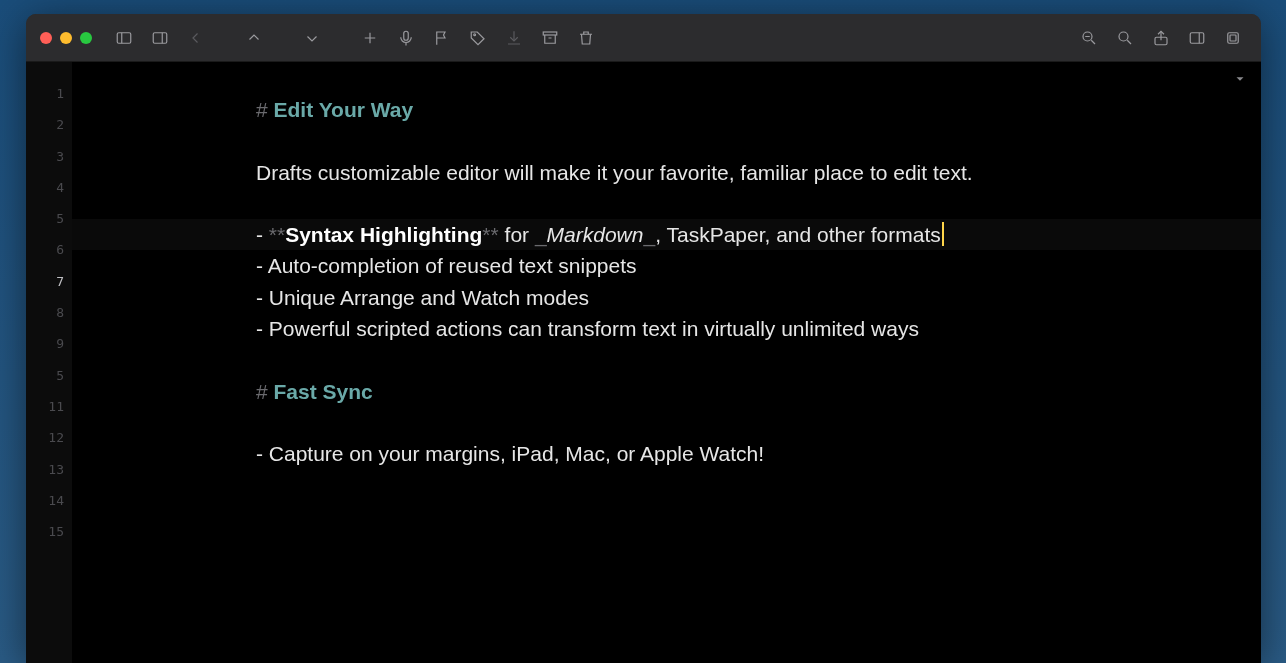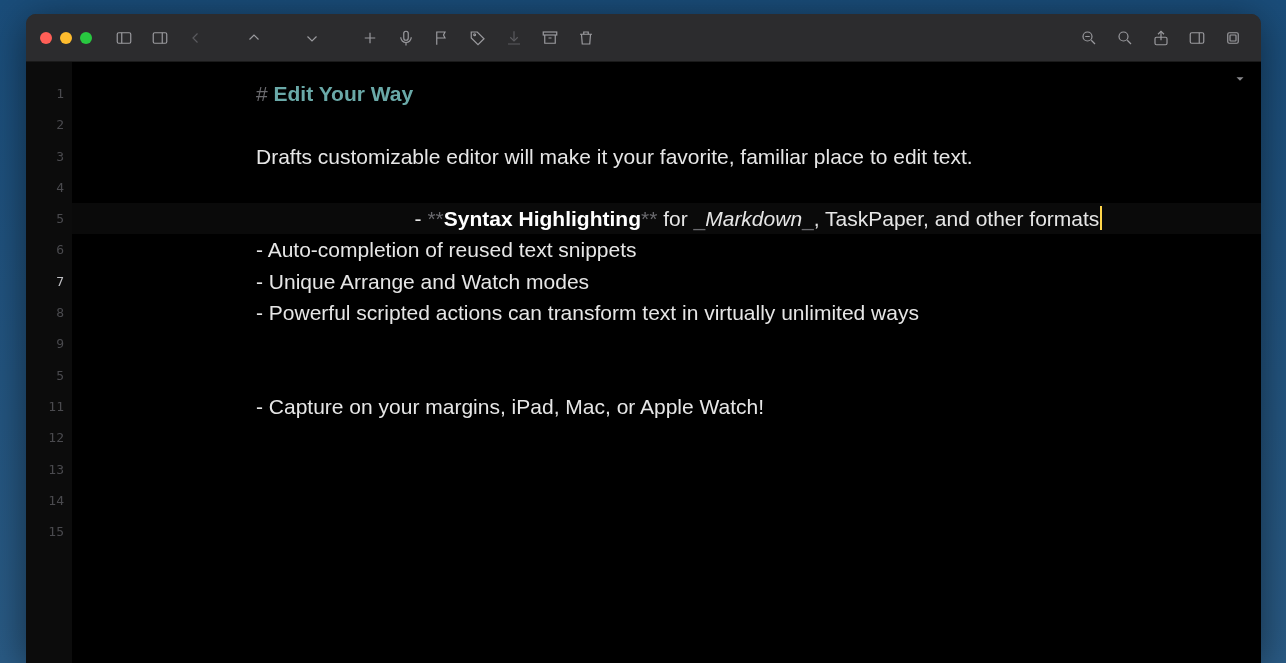--- a/index.html
+++ b/index.html
@@ -64,32 +64,32 @@
   .gutter .ln {
     color: #4a4a4e;
     font-size: 13px;
     line-height: 31.3px;
     padding-right: 8px;
     font-family: "SF Mono", Menlo, monospace;
   }
   .gutter .ln.active { color: #c0c0c4; }
   .content {
     flex: 1;
-    padding-top: 16px;
+    padding-top: 32px;
     padding-left: 184px;
     position: relative;
   }
   .line {
     height: 31.3px;
     line-height: 31.3px;
     font-size: 21px;
     color: #e6e6e6;
     white-space: nowrap;
   }
-  .line.active { background: rgba(255,255,255,0.04); margin-left: -184px; padding-left: 184px; text-align: center; }
+  .line.active { background: rgba(255,255,255,0.04); margin-left: -184px; padding-left: 184px; }
   .md-mark { color: #6a6a6e; }
   .heading-text { font-weight: 700; color: #6aa9a8; }
   .bullet { color: #e6e6e6; }
   .task-bracket { color: #3a86ff; font-weight: 600; letter-spacing: 1px; }
   .bold-text { font-weight: 700; color: #ffffff; }
   .italic-text { font-style: italic; color: #e6e6e6; }
   .cursor {
     display: inline-block;
     width: 2px; height: 24px;
     background: #ffd54a;
@@ -266,19 +266,22 @@
       <div class="line">
         <span class="bullet">- </span><span>Auto-completion of reused text snippets</span>
       </div>
       <div class="line">
         <span class="bullet">- </span><span>Unique Arrange and Watch modes</span>
       </div>
       <div class="line">
         <span class="bullet">- </span><span>Powerful scripted actions can transform text in virtually unlimited ways</span>
       </div>
       <div class="line"></div>
+      <div class="line">
+        <span class="md-mark"># </span><span class="heading-text">Fast Sync</span>
+      </div>
       <div class="line"></div>
       <div class="line">
         <span class="bullet">- </span><span>Capture on your margins, iPad, Mac, or Apple Watch!</span>
       </div>
     </div>
   </div>
 </div>
 
 </body></html>

